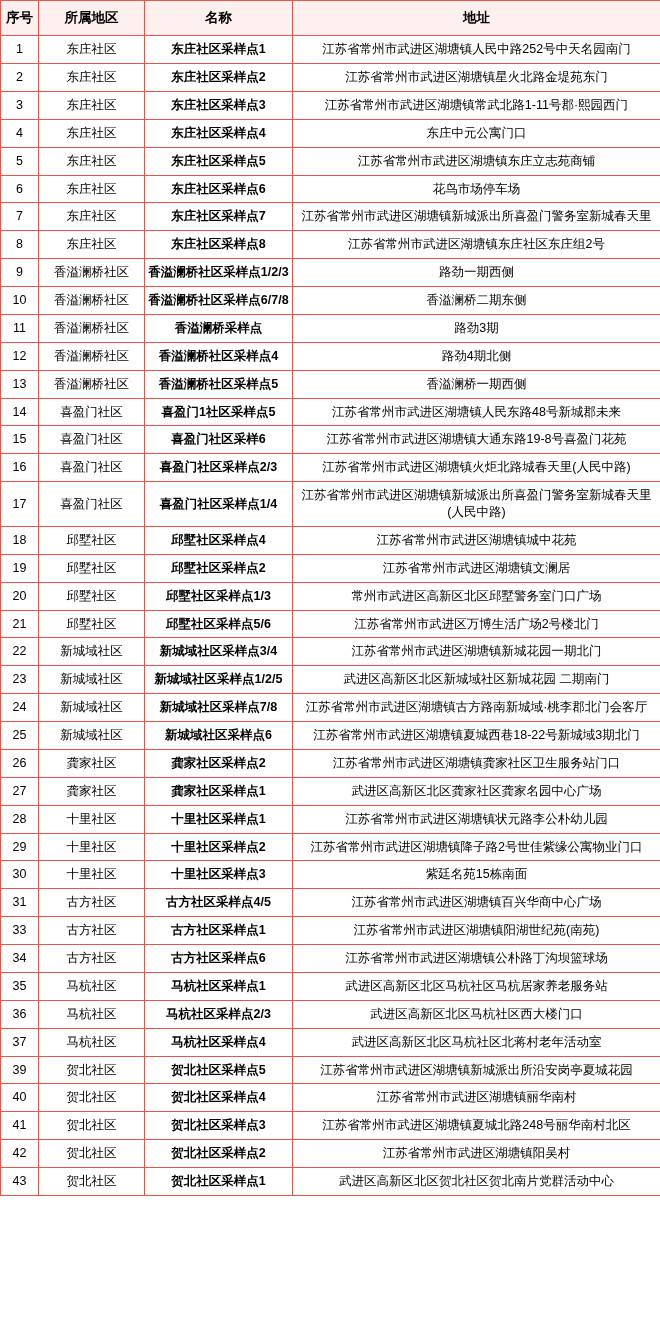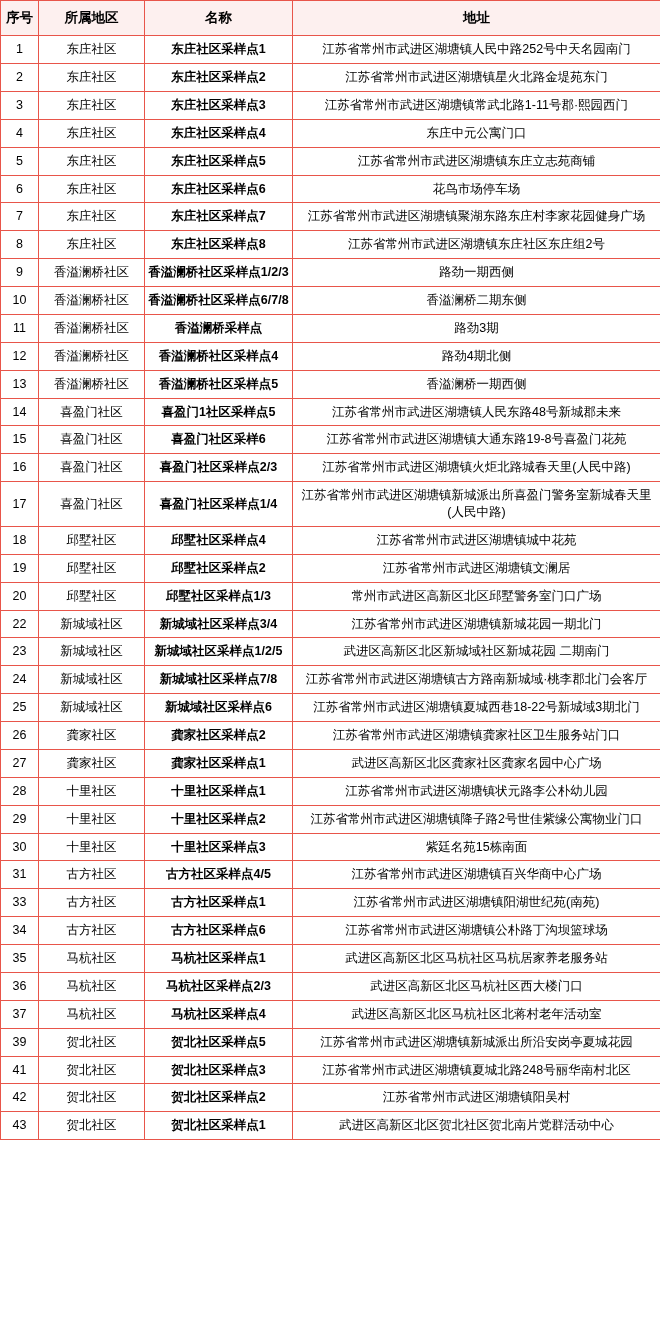--- a/index.html
+++ b/index.html
@@ -95,21 +95,21 @@
       <tr>
         <td class="idx">6</td>
         <td class="area">东庄社区</td>
         <td class="name">东庄社区采样点6</td>
         <td class="addr">花鸟市场停车场</td>
       </tr>
       <tr>
         <td class="idx">7</td>
         <td class="area">东庄社区</td>
         <td class="name">东庄社区采样点7</td>
-        <td class="addr">江苏省常州市武进区湖塘镇聚湖东路东庄村李家花园健身广场</td>
+        <td class="addr">江苏省常州市武进区湖塘镇新城派出所喜盈门警务室新城春天里</td>
       </tr>
       <tr>
         <td class="idx">8</td>
         <td class="area">东庄社区</td>
         <td class="name">东庄社区采样点8</td>
         <td class="addr">江苏省常州市武进区湖塘镇东庄社区东庄组2号</td>
       </tr>
       <tr>
         <td class="idx">9</td>
         <td class="area">香溢澜桥社区</td>
@@ -176,20 +176,26 @@
         <td class="name">邱墅社区采样点2</td>
         <td class="addr">江苏省常州市武进区湖塘镇文澜居</td>
       </tr>
       <tr>
         <td class="idx">20</td>
         <td class="area">邱墅社区</td>
         <td class="name">邱墅社区采样点1/3</td>
         <td class="addr">常州市武进区高新区北区邱墅警务室门口广场</td>
       </tr>
       <tr>
+        <td class="idx">21</td>
+        <td class="area">邱墅社区</td>
+        <td class="name">邱墅社区采样点5/6</td>
+        <td class="addr">江苏省常州市武进区万博生活广场2号楼北门</td>
+      </tr>
+      <tr>
         <td class="idx">22</td>
         <td class="area">新城域社区</td>
         <td class="name">新城域社区采样点3/4</td>
         <td class="addr">江苏省常州市武进区湖塘镇新城花园一期北门</td>
       </tr>
       <tr>
         <td class="idx">23</td>
         <td class="area">新城域社区</td>
         <td class="name">新城域社区采样点1/2/5</td>
         <td class="addr">武进区高新区北区新城域社区新城花园 二期南门</td>
@@ -272,20 +278,26 @@
         <td class="name">马杭社区采样点4</td>
         <td class="addr">武进区高新区北区马杭社区北蒋村老年活动室</td>
       </tr>
       <tr>
         <td class="idx">39</td>
         <td class="area">贺北社区</td>
         <td class="name">贺北社区采样点5</td>
         <td class="addr">江苏省常州市武进区湖塘镇新城派出所沿安岗亭夏城花园</td>
       </tr>
       <tr>
+        <td class="idx">40</td>
+        <td class="area">贺北社区</td>
+        <td class="name">贺北社区采样点4</td>
+        <td class="addr">江苏省常州市武进区湖塘镇丽华南村</td>
+      </tr>
+      <tr>
         <td class="idx">41</td>
         <td class="area">贺北社区</td>
         <td class="name">贺北社区采样点3</td>
         <td class="addr">江苏省常州市武进区湖塘镇夏城北路248号丽华南村北区</td>
       </tr>
       <tr>
         <td class="idx">42</td>
         <td class="area">贺北社区</td>
         <td class="name">贺北社区采样点2</td>
         <td class="addr">江苏省常州市武进区湖塘镇阳吴村</td>

